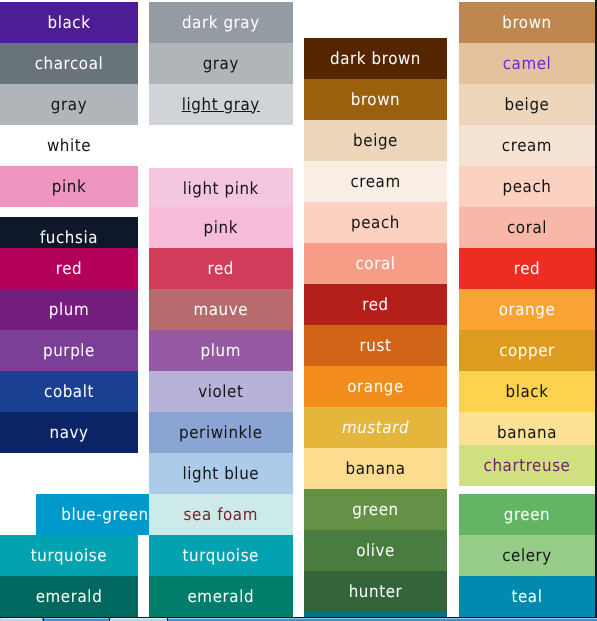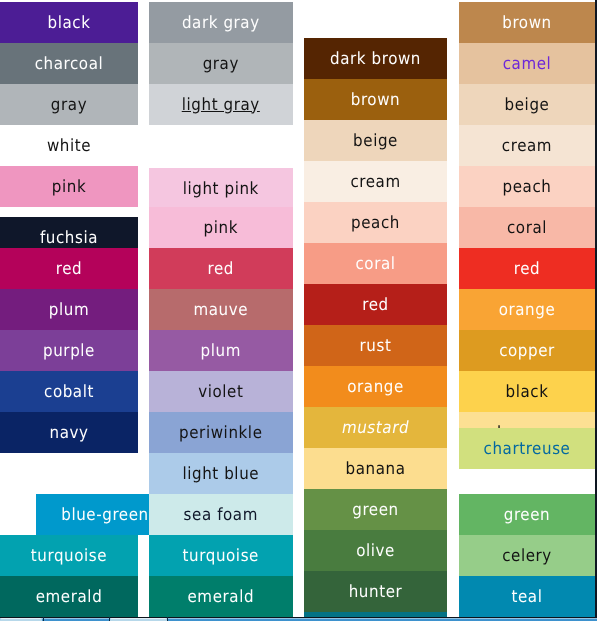--- a/index.html
+++ b/index.html
@@ -99,21 +99,21 @@
         </div>
         <div class="swatch" style="top: 370.5px; height: 41px; background: rgb(184, 178, 216); color: rgb(19, 19, 19);">
           <span class="lbl">violet</span>
         </div>
         <div class="swatch" style="top: 411.5px; height: 41px; background: rgb(138, 164, 212); color: rgb(19, 19, 19);">
           <span class="lbl">periwinkle</span>
         </div>
         <div class="swatch" style="top: 452.5px; height: 41px; background: rgb(172, 203, 233); color: rgb(19, 19, 19);">
           <span class="lbl">light blue</span>
         </div>
-        <div class="swatch" style="top: 493.5px; height: 41px; background: rgb(205, 234, 234); color: #0f172a;">
+        <div class="swatch" style="top: 493.5px; height: 41px; background: rgb(205, 234, 234); color: #7f1d1d;">
           <span class="lbl">sea foam</span>
         </div>
         <div class="swatch" style="top: 534.5px; height: 41px; background: rgb(2, 162, 176); color: rgb(255, 255, 255);">
           <span class="lbl">turquoise</span>
         </div>
         <div class="swatch" style="top: 575.5px; height: 41px; background: rgb(0, 126, 107); color: rgb(255, 255, 255);">
           <span class="lbl">emerald</span>
         </div>
       </div>
       <div class="col" style="left: 303.9px; width: 143.3px; height: 616.5px; margin-top: 36px;">
@@ -190,21 +190,21 @@
         </div>
         <div class="swatch" style="top: 329.5px; height: 41px; background: rgb(221, 155, 32); color: rgb(255, 255, 255);">
           <span class="lbl">copper</span>
         </div>
         <div class="swatch" style="top: 370.5px; height: 41px; background: rgb(253, 210, 76); color: rgb(19, 19, 19);">
           <span class="lbl">black</span>
         </div>
         <div class="swatch" style="top: 411.5px; height: 41px; background: rgb(252, 224, 147); color: rgb(19, 19, 19);">
           <span class="lbl">banana</span>
         </div>
-        <div class="swatch" style="top: 428px; height: 41px; background: rgb(209, 224, 126); color: #0369a1; text-align: center;">
+        <div class="swatch" style="top: 445px; height: 41px; background: rgb(209, 224, 126); color: #701a75; text-align: center;">
           <span class="lbl">chartreuse</span>
         </div>
         <div class="swatch" style="top: 493.5px; height: 41px; background: rgb(99, 181, 99); color: rgb(255, 255, 255);">
           <span class="lbl">green</span>
         </div>
         <div class="swatch" style="top: 534.5px; height: 41px; background: rgb(150, 205, 137); color: rgb(19, 19, 19);">
           <span class="lbl">celery</span>
         </div>
         <div class="swatch" style="top: 575.5px; height: 41px; background: rgb(1, 137, 176); color: rgb(255, 255, 255);">
           <span class="lbl">teal</span>

